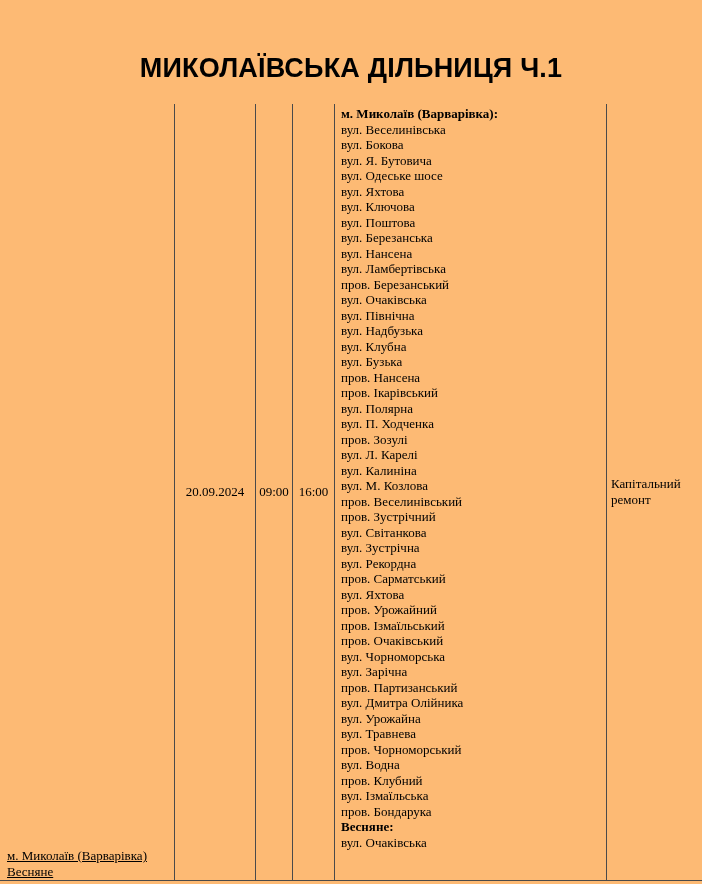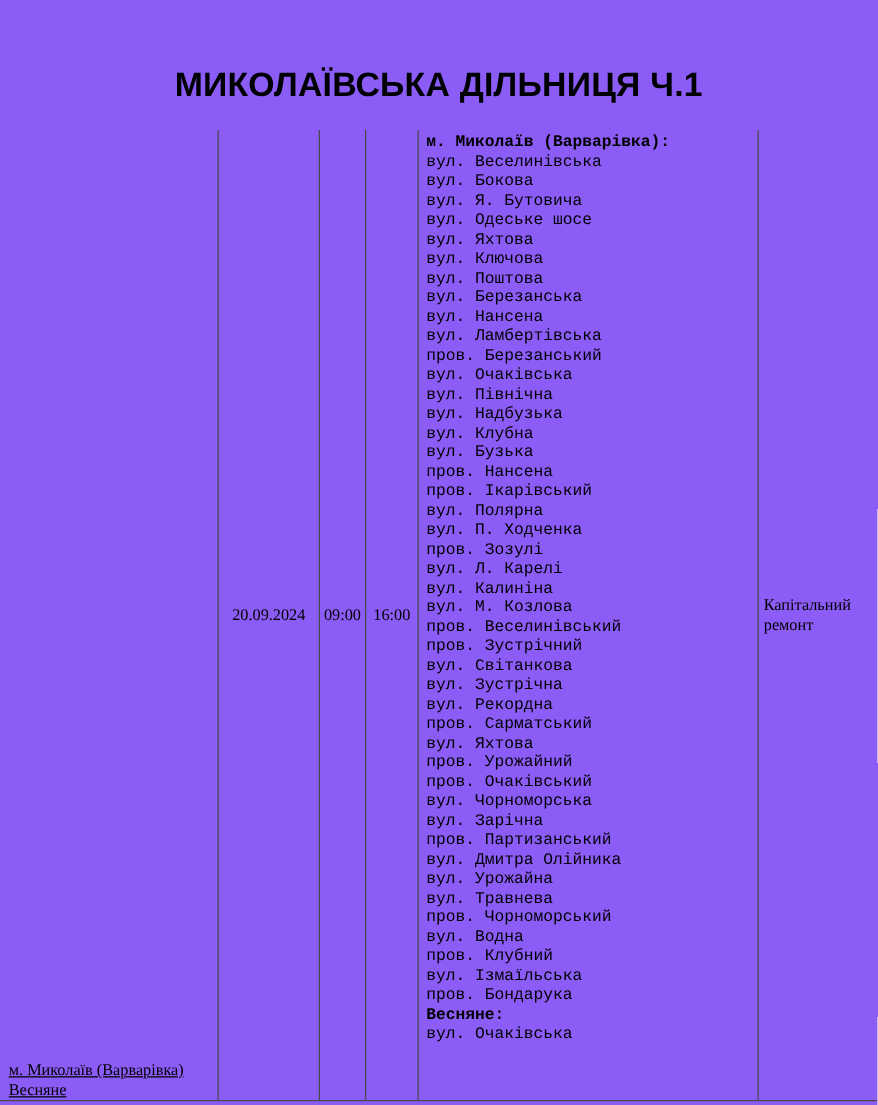--- a/index.html
+++ b/index.html
@@ -4,21 +4,21 @@
 <style>
   html, body {
     margin: 0;
     padding: 0;
     background: #ffffff;
   }
   .page {
     position: relative;
     width: 702px;
     height: 884px;
-    background: #8b5cf6;
+    background: #fdba74;
     color: #000000;
     font-family: "Liberation Serif", serif;
     overflow: hidden;
   }
   .title {
     position: absolute;
     top: 53px;
     left: 0;
     width: 100%;
     margin: 0;
@@ -85,21 +85,20 @@
     align-items: center;
     padding-left: 4px;
     line-height: 16px;
   }
   .pre {
     white-space: pre-line;
     line-height: 16px;
   }
   .street-line {
     white-space: nowrap;
-    font-family: Liberation Mono, monospace;
   }
   .street-line.bold {
     font-weight: bold;
   }
 </style>
 </head>
 <body>
 
 <div class="page">
   <h1 class="title">МИКОЛАЇВСЬКА ДІЛЬНИЦЯ Ч.1</h1>
@@ -145,20 +144,21 @@
         <div class="street-line">вул. Калиніна</div>
         <div class="street-line">вул. М. Козлова</div>
         <div class="street-line">пров. Веселинівський</div>
         <div class="street-line">пров. Зустрічний</div>
         <div class="street-line">вул. Світанкова</div>
         <div class="street-line">вул. Зустрічна</div>
         <div class="street-line">вул. Рекордна</div>
         <div class="street-line">пров. Сарматський</div>
         <div class="street-line">вул. Яхтова</div>
         <div class="street-line">пров. Урожайний</div>
+        <div class="street-line">пров. Ізмаїльський</div>
         <div class="street-line">пров. Очаківський</div>
         <div class="street-line">вул. Чорноморська</div>
         <div class="street-line">вул. Зарічна</div>
         <div class="street-line">пров. Партизанський</div>
         <div class="street-line">вул. Дмитра Олійника</div>
         <div class="street-line">вул. Урожайна</div>
         <div class="street-line">вул. Травнева</div>
         <div class="street-line">пров. Чорноморський</div>
         <div class="street-line">вул. Водна</div>
         <div class="street-line">пров. Клубний</div>

